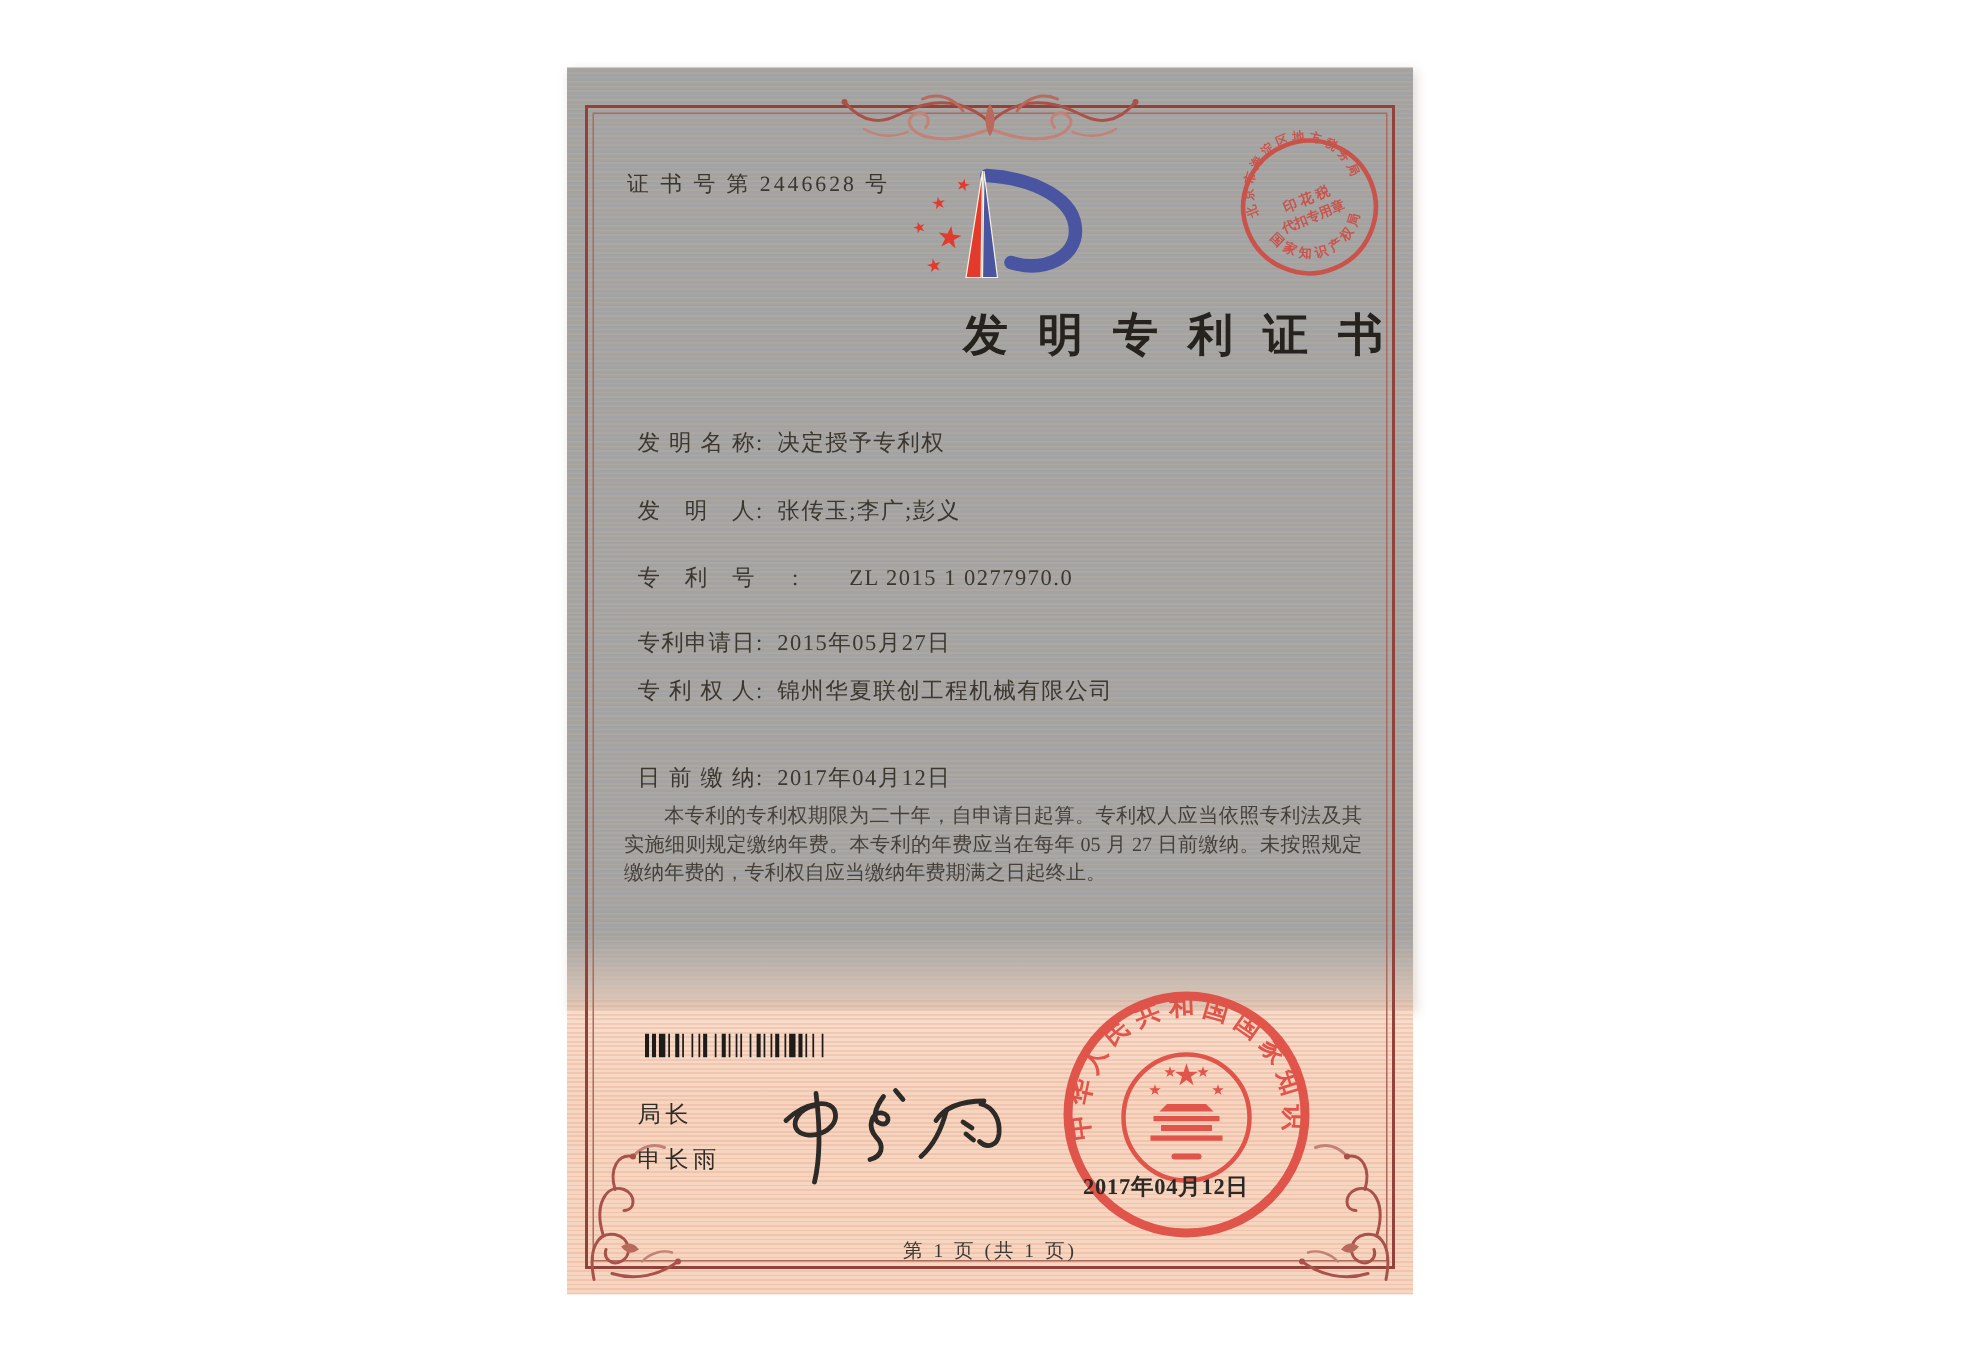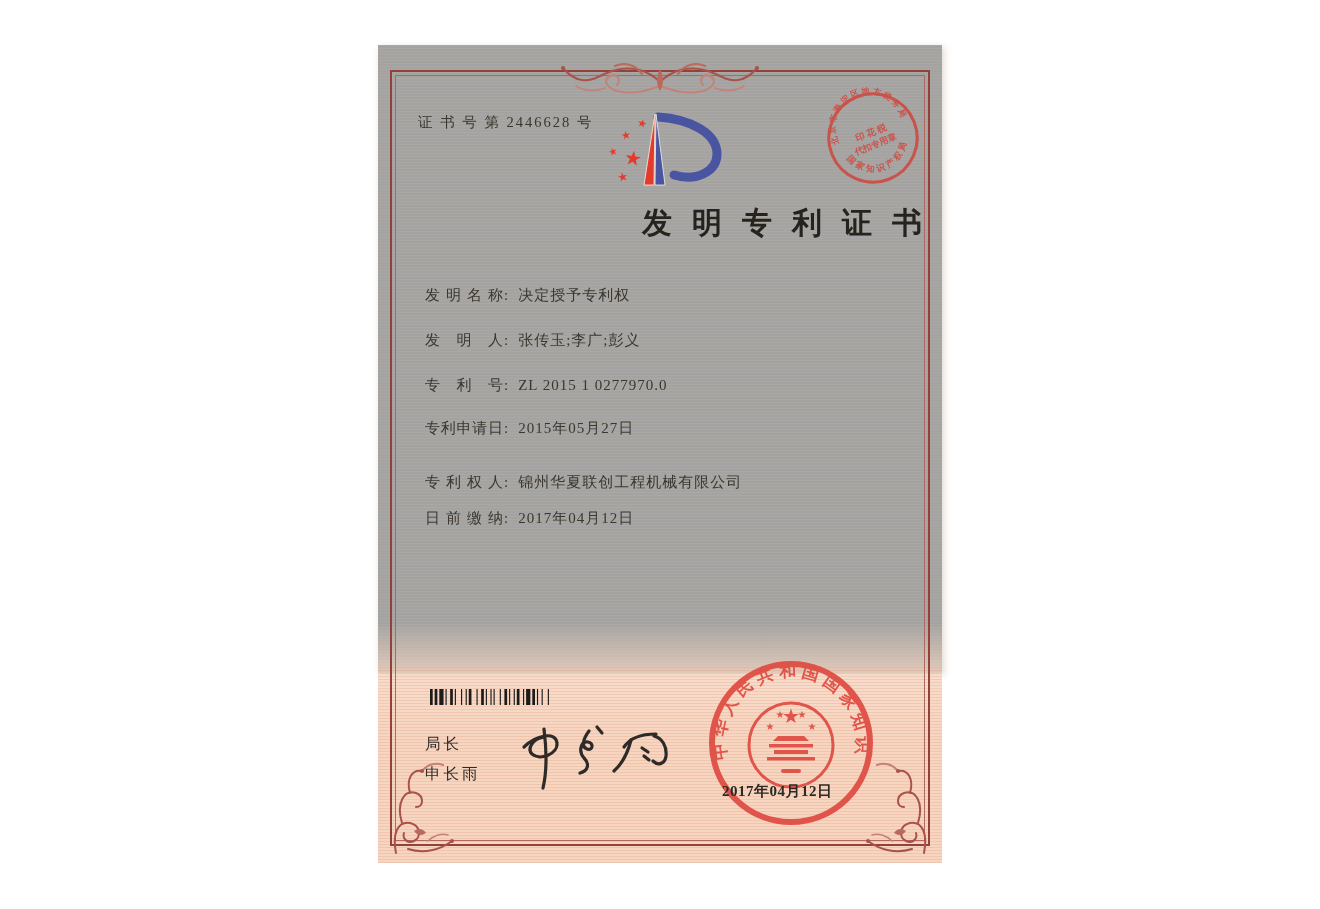--- a/index.html
+++ b/index.html
@@ -134,42 +134,43 @@
   <div class="field-row" style="top:241px;">
     <span class="field-label">发明名称</span>
       <span class="field-colon">:</span>
     <span class="field-value">决定授予专利权</span>
   </div>
   <div class="field-row" style="top:286px;">
     <span class="field-label">发明人</span>
       <span class="field-colon">:</span>
     <span class="field-value">张传玉;李广;彭义</span>
   </div>
-  <div class="field-row" style="top:331px;">
+  <div class="field-row" style="top:331px;gap:24px;">
     <span class="field-label">专利号</span>
       <span class="field-colon">:</span>
     <span class="field-value">ZL 2015 1 0277970.0</span>
   </div>
   <div class="field-row" style="top:374px;">
     <span class="field-label">专利申请日</span>
       <span class="field-colon">:</span>
     <span class="field-value">2015年05月27日</span>
   </div>
-  <div class="field-row" style="top:428px;justify-content:center;">
+  <div class="field-row" style="top:406px;justify-content:center;">
     <span class="field-label">专利权人</span>
       <span class="field-colon">:</span>
     <span class="field-value">锦州华夏联创工程机械有限公司</span>
   </div>
   <div class="field-row" style="top:464px;">
     <span class="field-label">日前缴纳</span>
       <span class="field-colon">:</span>
     <span class="field-value">2017年04月12日</span>
   </div>
 
   <div class="body-text">
+    <p>本专利的专利权期限为二十年，自申请日起算。专利权人应当依照专利法及其实施细则规定缴纳年费。本专利的年费应当在每年 05 月 27 日前缴纳。未按照规定缴纳年费的，专利权自应当缴纳年费期满之日起终止。</p>
   </div>
 
   <svg class="barcode" id="barcode-svg" width="152" height="16" viewBox="0 0 152 16">
       <rect x="0" y="0" width="2.7" height="16" fill="#1e1c1a"></rect>
       <rect x="4.65" y="0" width="2.7" height="16" fill="#1e1c1a"></rect>
       <rect x="9.3" y="0" width="4.25" height="16" fill="#1e1c1a"></rect>
       <rect x="15.500000000000002" y="0" width="1.15" height="16" fill="#1e1c1a"></rect>
       <rect x="20.150000000000002" y="0" width="2.7" height="16" fill="#1e1c1a"></rect>
       <rect x="24.800000000000004" y="0" width="1.15" height="16" fill="#1e1c1a"></rect>
       <rect x="31.000000000000007" y="0" width="1.15" height="16" fill="#1e1c1a"></rect>
@@ -232,13 +233,14 @@
       <polygon points="68,84 104,84 99,79 73,79"></polygon>
       <rect x="64" y="87" width="44" height="3.5"></rect>
       <rect x="69" y="93" width="34" height="4"></rect>
       <rect x="62" y="100" width="48" height="3.5"></rect>
       <rect x="76" y="112" width="20" height="4" rx="2"></rect>
     </g>
   </svg>
 
   <div class="seal-date">2017年04月12日</div>
 
+  <div class="footer">第 1 页 (共 1 页)</div>
 </div>
 
 </body></html>

